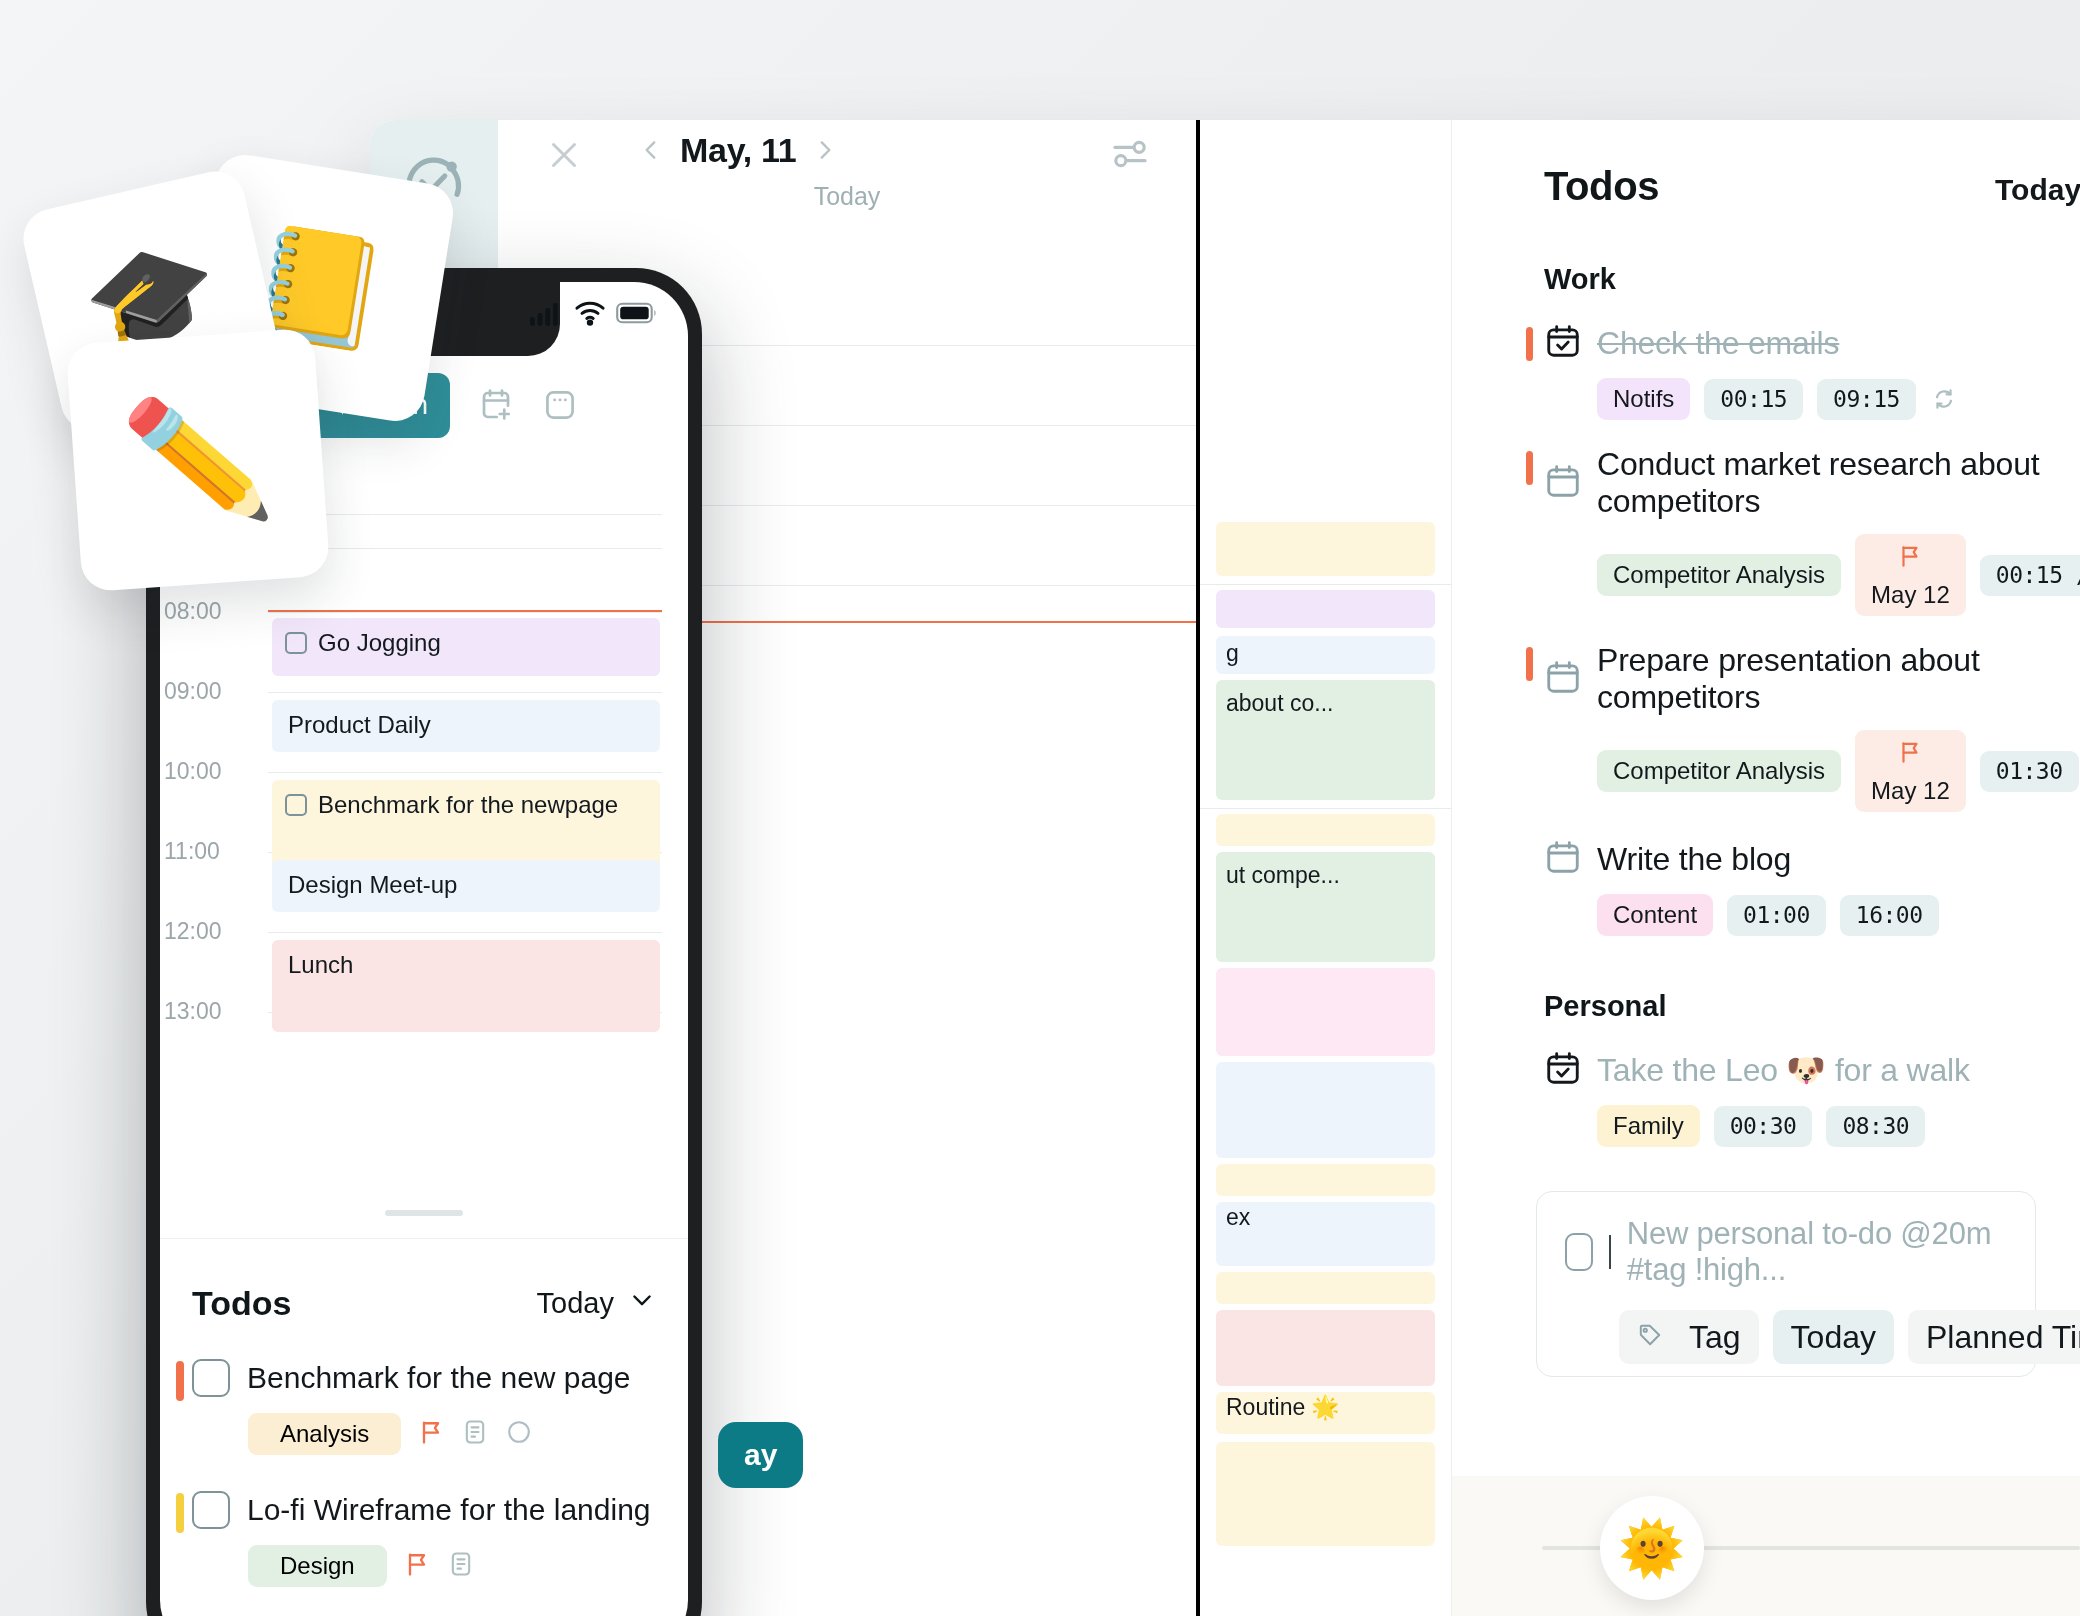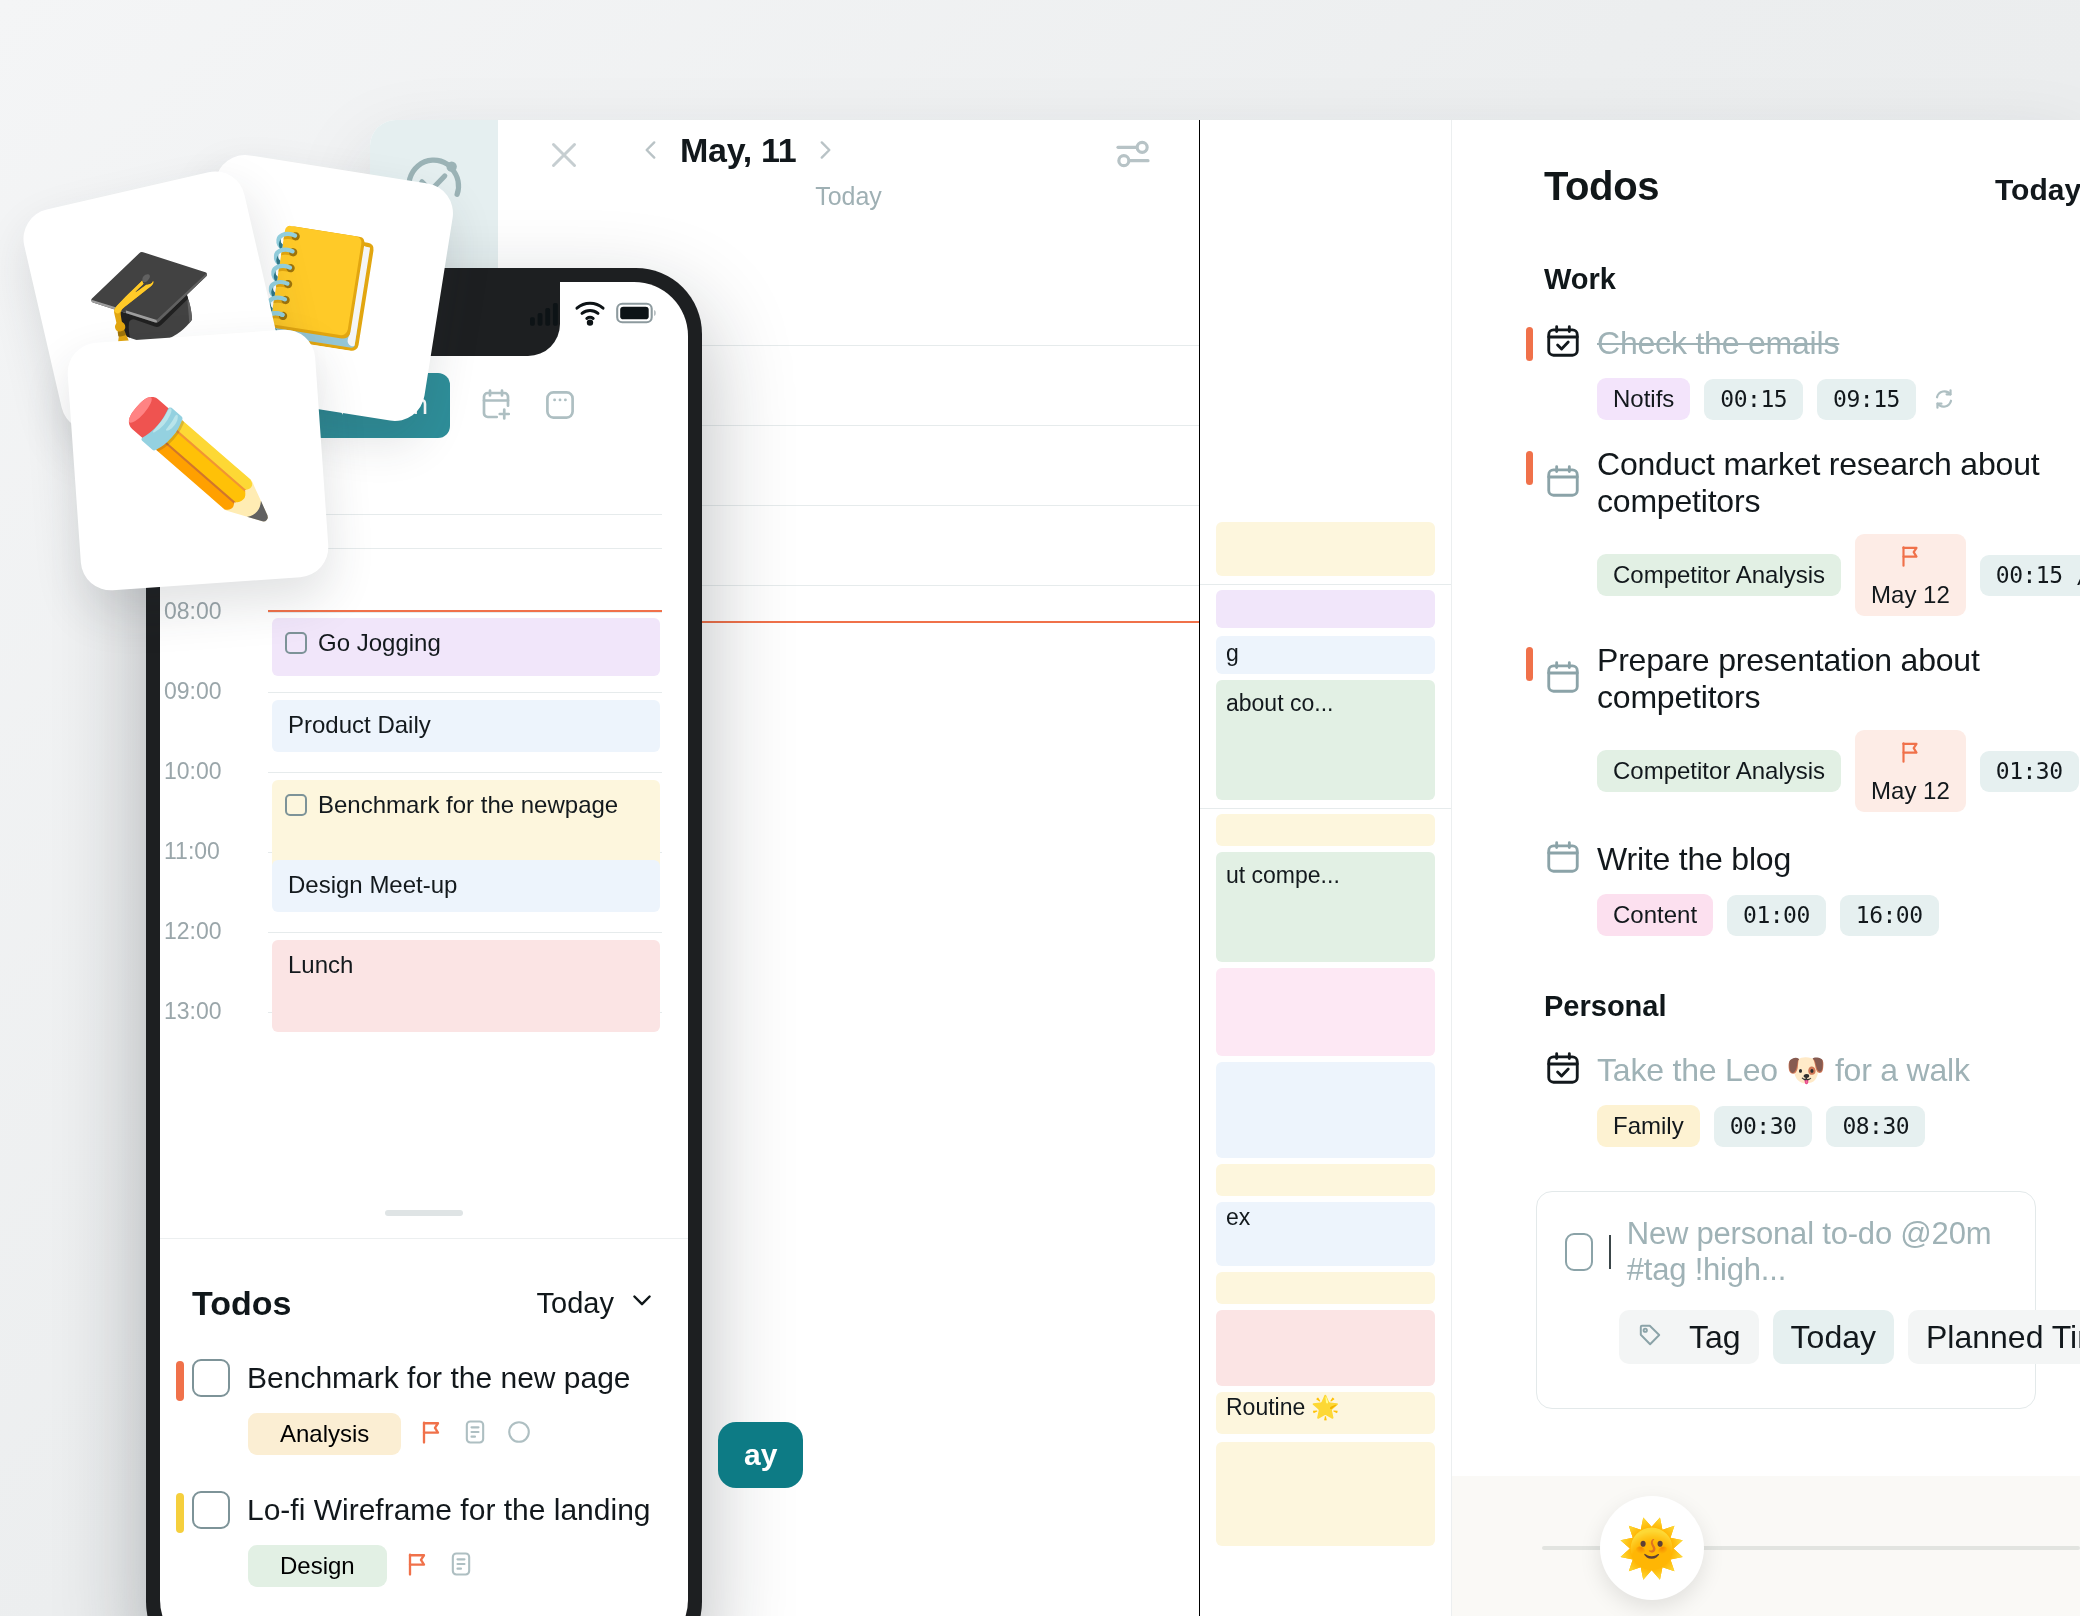--- a/index.html
+++ b/index.html
@@ -37,21 +37,21 @@
     position: absolute; left: 24px; top: 22px;
     width: 80px; height: 80px;
     display: flex; align-items: center; justify-content: center;
   }
 
   
   #cal-col {
     position: absolute; left: 128px; top: 0;
     width: 702px; height: 100%;
     background: #fff;
-    border-right: 1px solid #000000;
+    border-right: 4px solid #000000;
   }
   #cal-head { position: relative; height: 120px; }
   #cal-close {
     position: absolute; left: 48px; top: 17px;
     width: 36px; height: 36px; color: #c6ced1;
   }
   #cal-datenav {
     position: absolute; left: 140px; top: 10px;
     display: flex; align-items: center; gap: 16px;
   }
@@ -116,21 +116,21 @@
     color:#12181c; white-space:nowrap; line-height:1;
   }
   .chip.time { background:#e6f0f0; font-family:"DejaVu Sans Mono", monospace; font-size:23px; letter-spacing:-.5px;}
   .chip.flag { background:#fdece6; display:flex; align-items:center; gap:10px;flex-direction:column; }
   .mi { width:28px; height:28px; flex:0 0 auto; }
 
   
   #composer {
     margin: 44px 44px 0 -8px;
     border: 1.5px solid #e3e9ea; border-radius: 16px;
-    padding: 24px 28px 44px 28px;
+    padding: 24px 28px 12px 28px;
     background:#fff;
   }
   #composer-row1 { display:flex; align-items:center; gap:16px; }
   #composer-cbx { width:38px; height:38px; border:2.5px solid #8ba3a8; border-radius:9px; }
   #composer-caret { width:2px; height:34px; background:#3b4649; }
   #composer-ph { font-size:31px; color:#9fb2b6; letter-spacing:-.2px; }
   #composer-row2 { display:flex; align-items:center; gap:14px; margin:22px 0 0 54px; }
   .cbtn {
     font-size:32px; padding:11px 18px; border-radius:10px; background:#f3f5f5;
     color:#12181c; display:flex; align-items:flex-start; gap:26px; line-height:1; white-space:nowrap;

